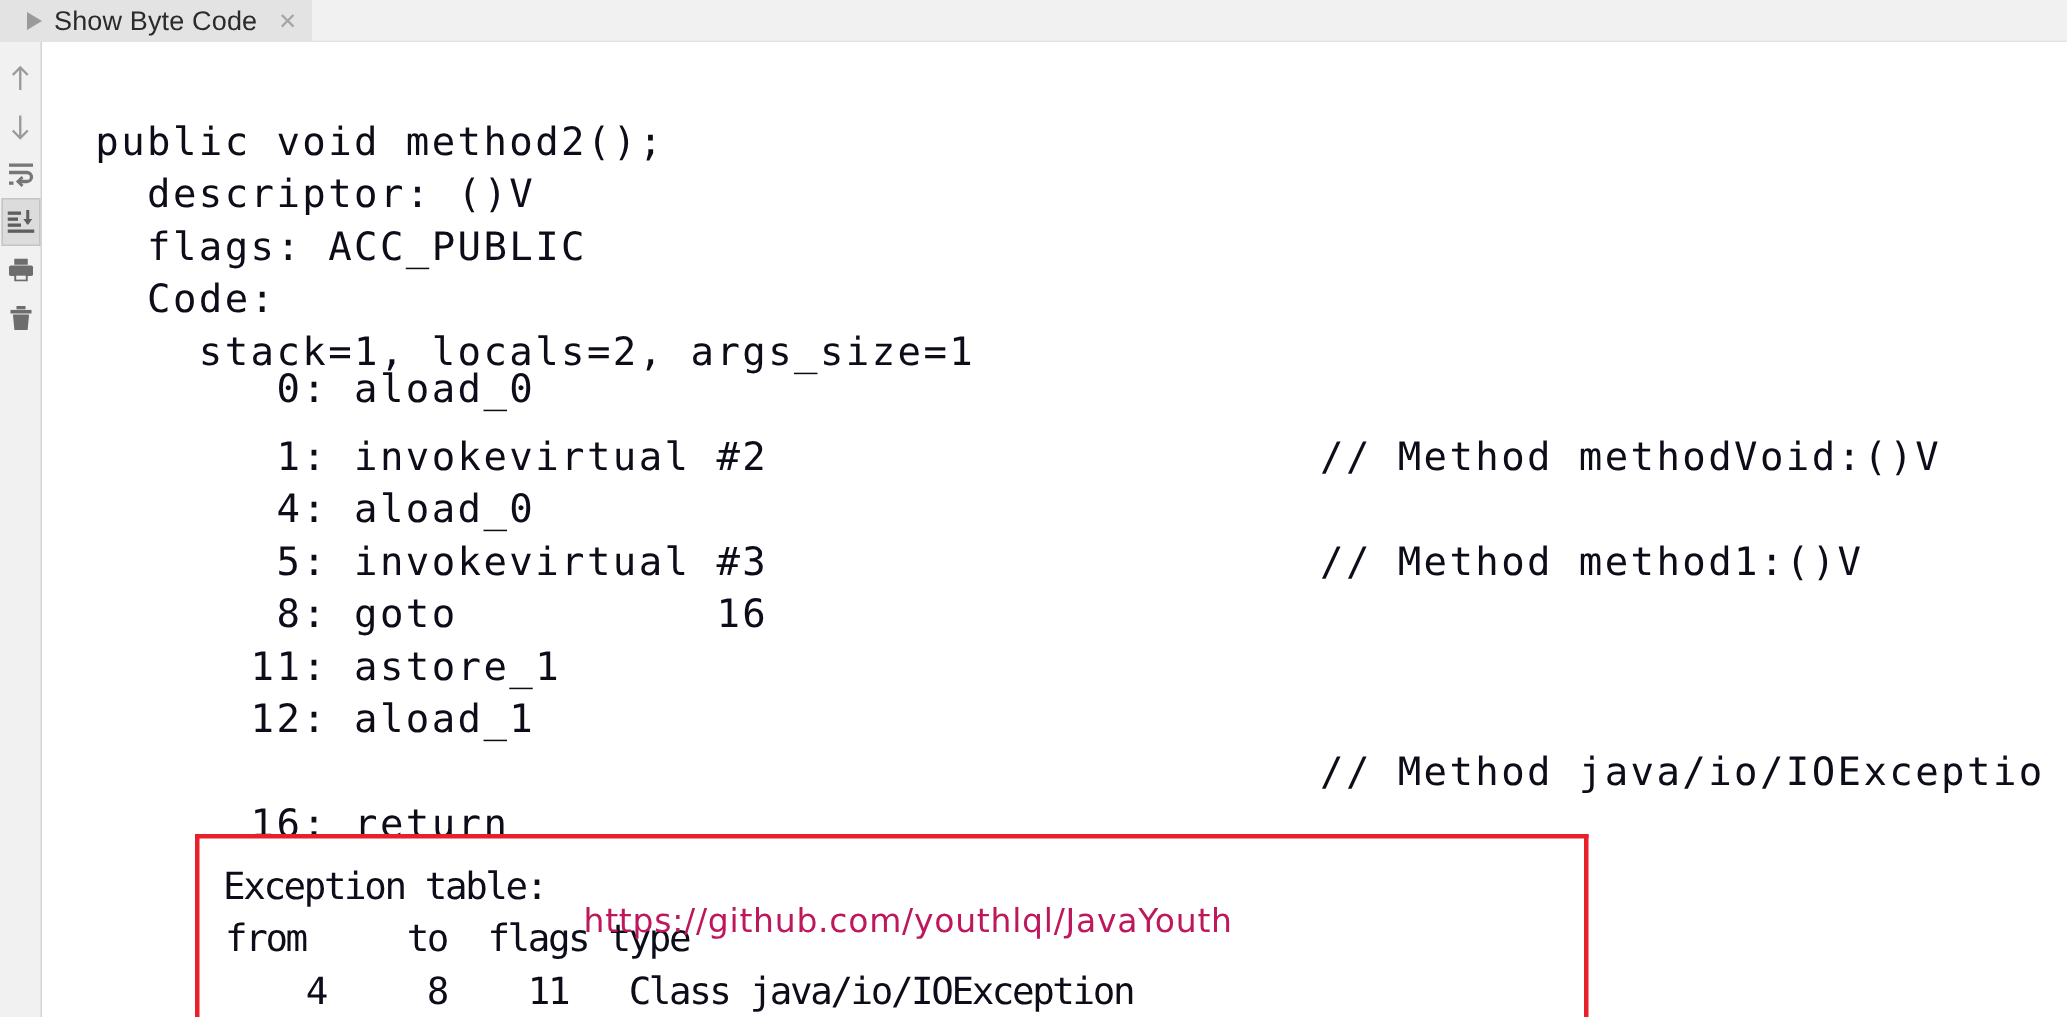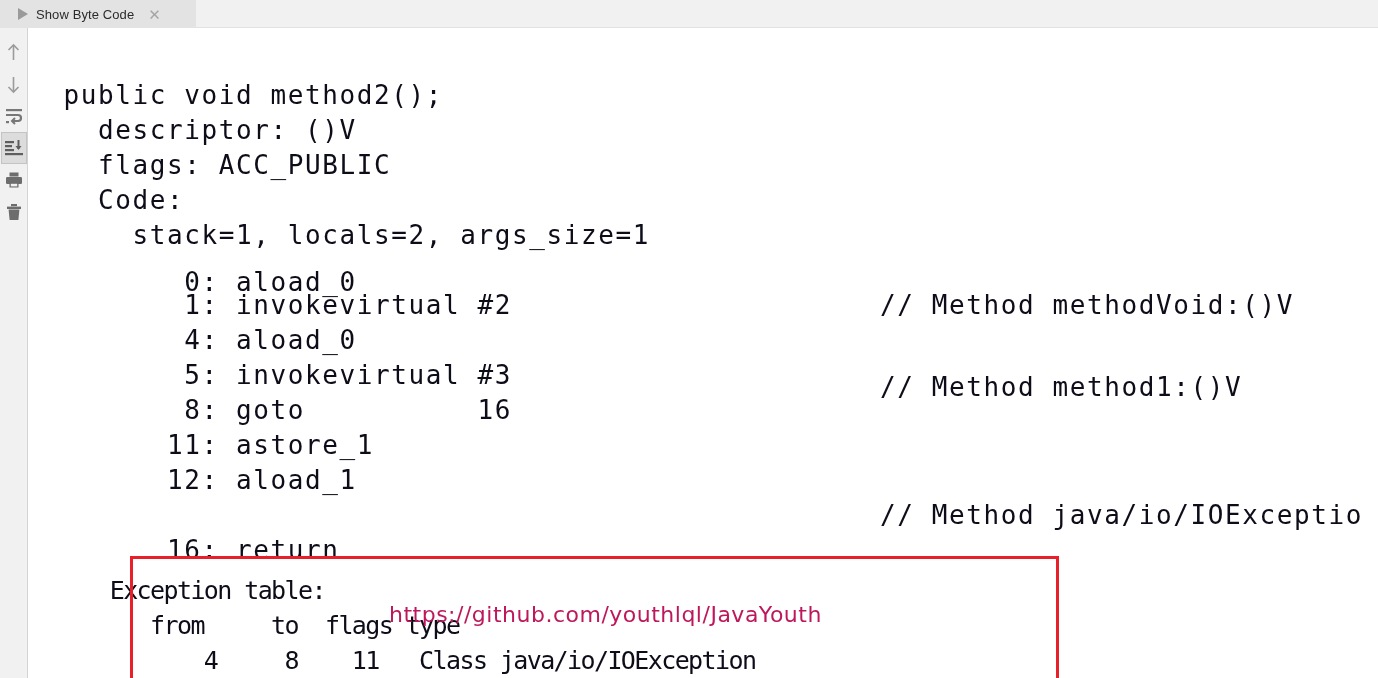--- a/index.html
+++ b/index.html
@@ -42,21 +42,21 @@
     min-width: 196px;
   }
   .tab-play {
     width: 0; height: 0;
     border-left: 10px solid #9a9a9a;
     border-top: 6px solid transparent;
     border-bottom: 6px solid transparent;
     flex: 0 0 auto;
   }
   .tab-title {
-    font-size: 13px;
+    font-size: 18px;
     color: #2b2b2b;
     white-space: nowrap;
     letter-spacing: .1px;
   }
   .tab-close {
     font-size: 15px;
     color: #a5a5a5;
     line-height: 1;
     margin-left: 6px;
     cursor: pointer;
@@ -255,35 +255,35 @@
       
     </div>
 
     <div class="code-layer">
 
       <div class="code-line wide" style="top:50px;">  public void method2();</div>
       <div class="code-line wide" style="top:85px;">    descriptor: ()V</div>
       <div class="code-line wide" style="top:120px;">    flags: ACC_PUBLIC</div>
       <div class="code-line wide" style="top:155px;">    Code:</div>
       <div class="code-line wide" style="top:190px;">      stack=1, locals=2, args_size=1</div>
-      <div class="code-line wide" style="top:237px;">         0: aload_0</div>
+      <div class="code-line wide" style="top:215px;">         0: aload_0</div>
       <div class="code-line wide" style="top:260px;">         1: invokevirtual #2</div>
       <div class="code-line wide" style="top:295px;">         4: aload_0</div>
       <div class="code-line wide" style="top:330px;">         5: invokevirtual #3</div>
       <div class="code-line wide" style="top:365px;">         8: goto          16</div>
       <div class="code-line wide" style="top:400px;">        11: astore_1</div>
       <div class="code-line wide" style="top:435px;">        12: aload_1</div>
       <div class="code-line wide" style="top:505px;">        16: return</div>
 
-      <div class="code-line narrow" style="top:545px;">      Exception table:</div>
+      <div class="code-line narrow" style="top:545px;padding-left:39px;">      Exception table:</div>
       <div class="code-line narrow" style="top:580px;">         from     to  flags type</div>
       <div class="code-line narrow" style="top:615px;">             4     8    11   Class java/io/IOException</div>
 
       <div class="code-line wide cmt" style="left:851px; top:260px;">// Method methodVoid:()V</div>
-      <div class="code-line wide cmt" style="left:851px; top:330px;margin-top:12px;">// Method method1:()V</div>
+      <div class="code-line wide cmt" style="left:851px; top:330px;">// Method method1:()V</div>
       <div class="code-line wide cmt" style="left:851px; top:470px;">// Method java/io/IOExceptio</div>
 
     </div>
 
     <div class="watermark">https://github.com/youthlql/JavaYouth</div>
 
     <div class="red-box"></div>
 
   </div>
 

